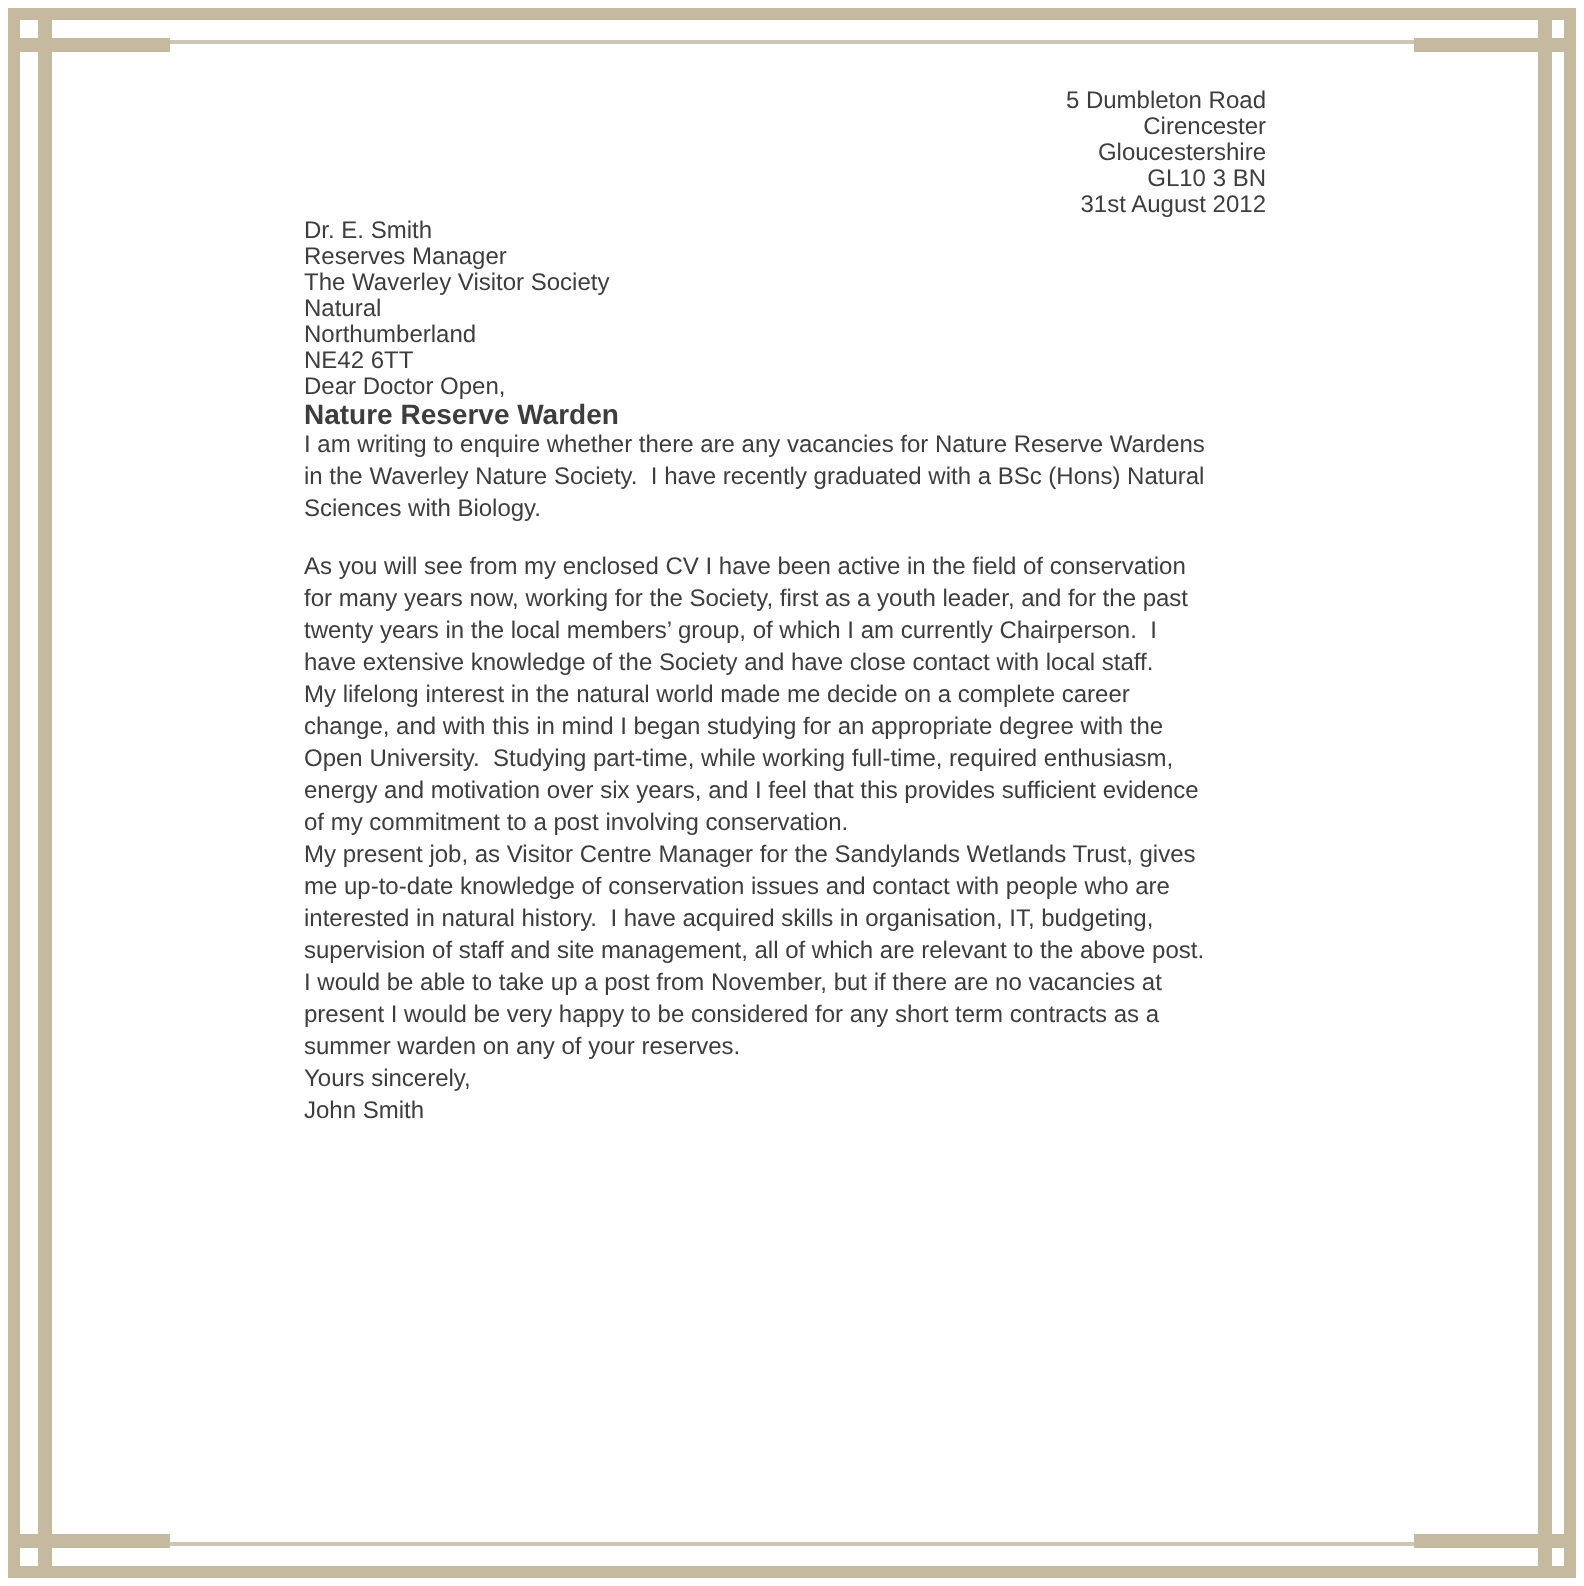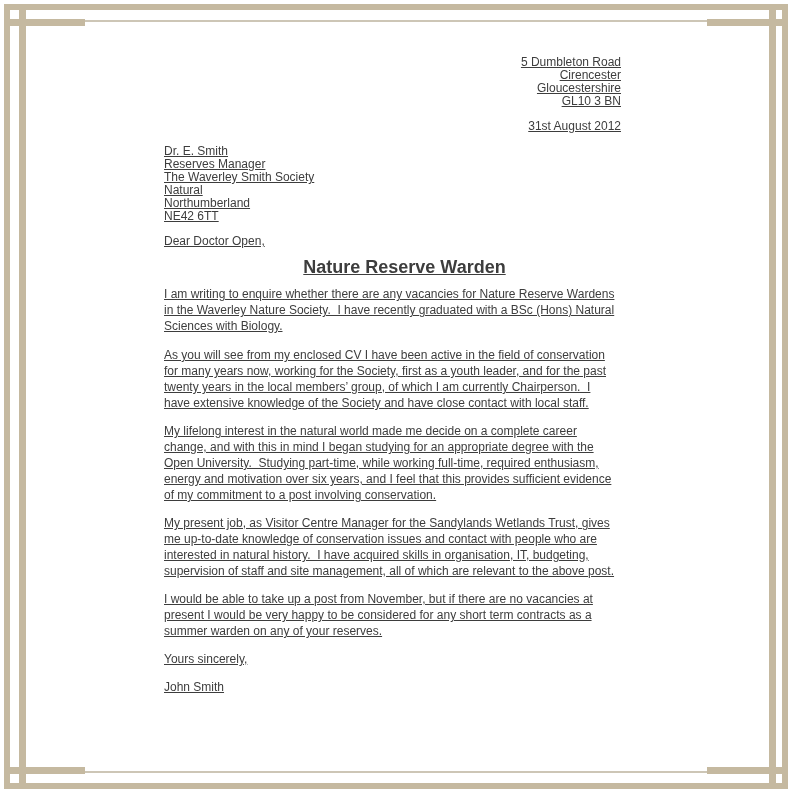--- a/index.html
+++ b/index.html
@@ -26,30 +26,30 @@
   .seg-bl { left: 4px;  bottom: 19px; width: 81px; height: 7px; }
   .seg-br { right: 4px; bottom: 19px; width: 81px; height: 7px; }
 
   
   .letter {
     position: absolute;
     left: 152px; top: 44px; width: 505px;
     color: #3d3d3d;
     font-size: 12px;
   }
-  .letter div, .letter p { margin: 12px; text-decoration: underline; }
+  .letter div, .letter p { margin: 0; }
   .addr-line { display: block; line-height: 13px; }
   .sender, .date-line { text-align: right; padding-right: 24px; }
   .date-line { margin-top: 23px; line-height: 13px; }
   .recipient { margin-top: 15px; }
   .salutation { margin-top: 13px; line-height: 13px; }
   .subject {
     margin-top: 24px; line-height: 14px;
-    font-weight: bold; text-align: center;
-    font-size: 18px;
+    font-weight: bold; 
+    font-size: 14px;
   }
   .para { white-space: pre; line-height: 16px; margin-top: 12px; }
   .para.gap13 { margin-top: 13px; }
   .closing { margin-top: 6px; line-height: 16px; }
   .valediction { margin-top: 10px; line-height: 16px; }
   .signature { margin-top: 42px; line-height: 16px; }
 </style>
 </head>
 <body>
 
@@ -73,21 +73,21 @@
     <span class="addr-line">Cirencester</span>
     <span class="addr-line">Gloucestershire</span>
     <span class="addr-line">GL10 3 BN</span>
   </div>
 
   <div class="date-line">31st August 2012</div>
 
   <div class="recipient">
     <span class="addr-line">Dr. E. Smith</span>
     <span class="addr-line">Reserves Manager</span>
-    <span class="addr-line">The Waverley Smith Society</span>
+    <span class="addr-line">The Waverley Visitor Society</span>
     <span class="addr-line">Natural</span>
     <span class="addr-line">Northumberland</span>
     <span class="addr-line">NE42 6TT</span>
   </div>
 
   <div class="salutation">Dear Doctor Open,</div>
 
   <div class="subject">Nature Reserve Warden</div>
 
   <p class="para">I am writing to enquire whether there are any vacancies for Nature Reserve Wardens

